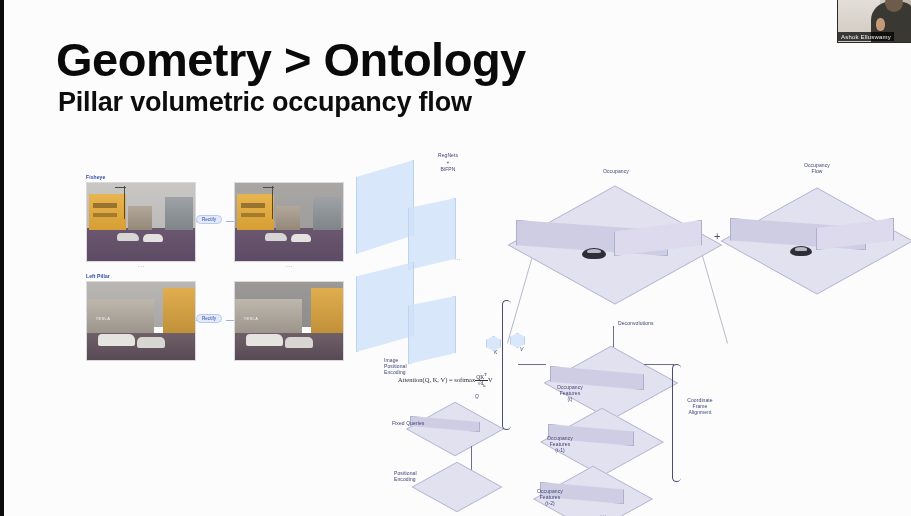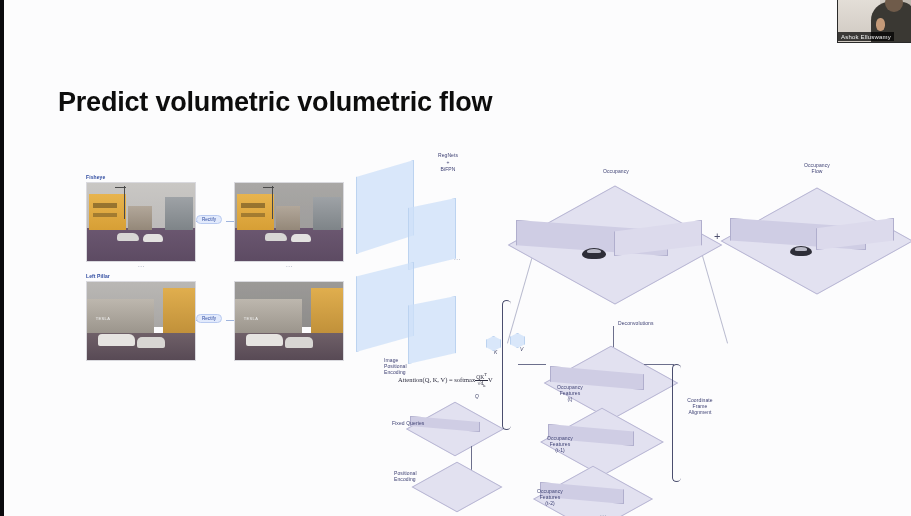--- a/index.html
+++ b/index.html
@@ -276,21 +276,22 @@
 </style>
 </head>
 <body>
 
 <div id="screen">
 
   <div id="left-edge"></div>
 
   <div id="slide">
 
-    <div id="subtitle">Predict volumetric volumetric flow</div>
+    <div id="title">Geometry &gt; Ontology</div>
+    <div id="subtitle">Pillar volumetric occupancy flow</div>
 
     <div id="diagram">
 
       <div class="dlabel blue" style="left:82px; top:44px;">Fisheye</div>
 
       <div class="cam" style="left:82px; top:52px;">
         <div class="sky"></div>
           <div class="road"></div>
         <div class="bldL"></div>
           <div class="bldL2"></div>

